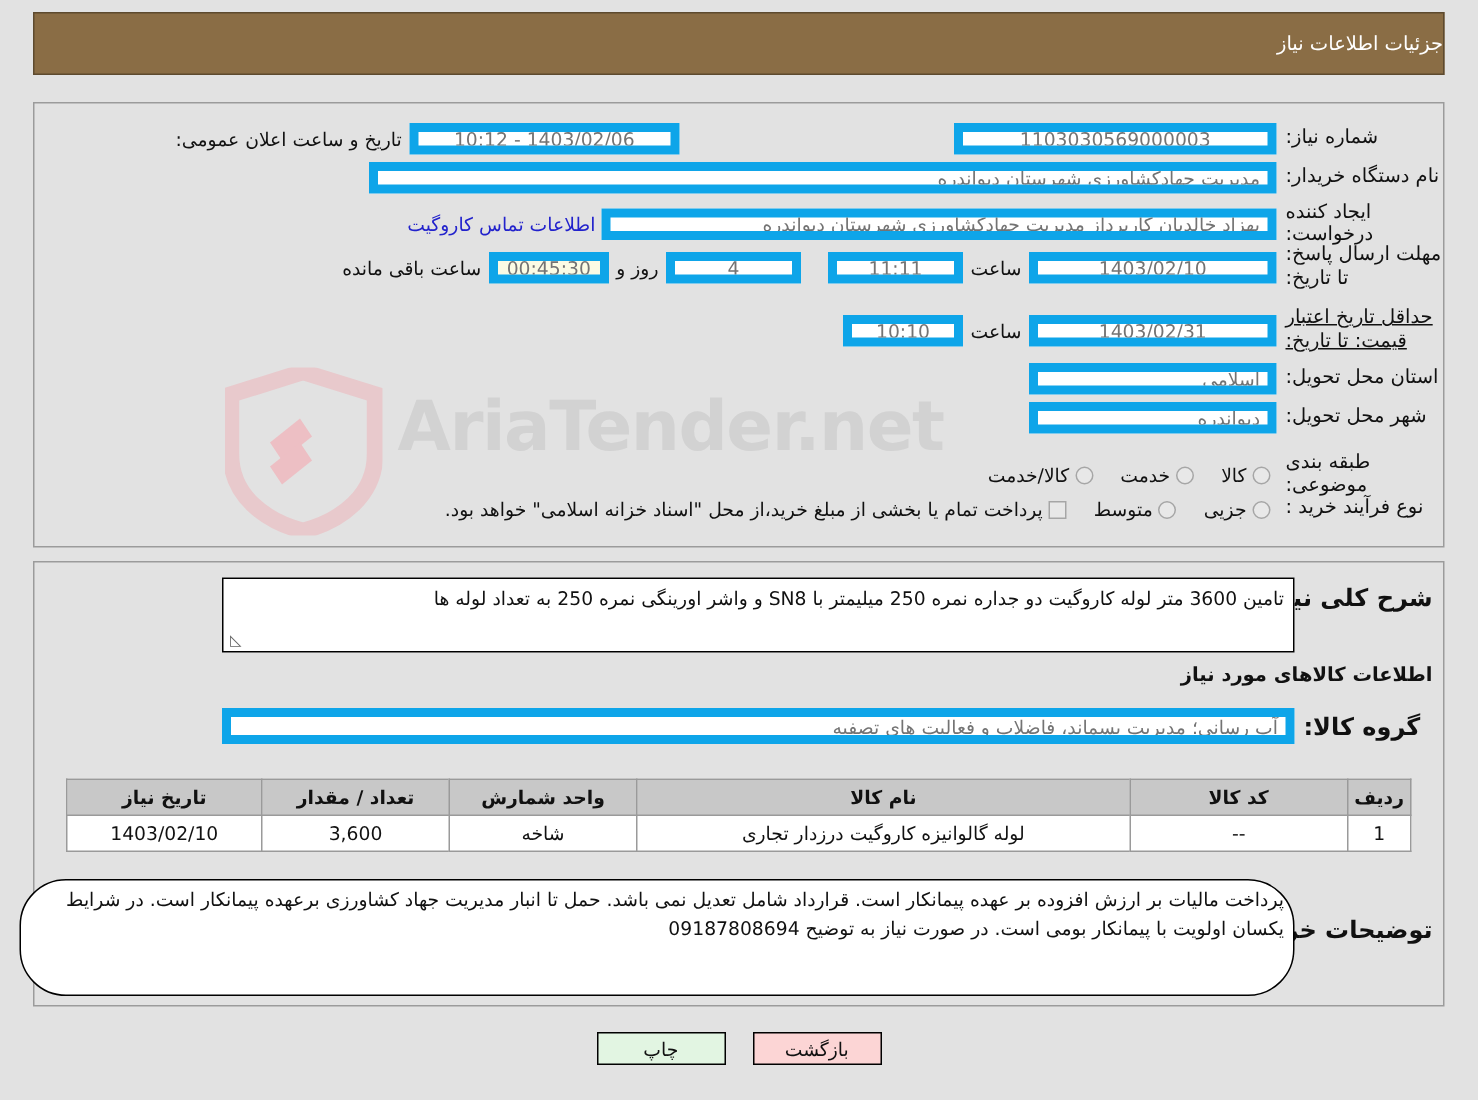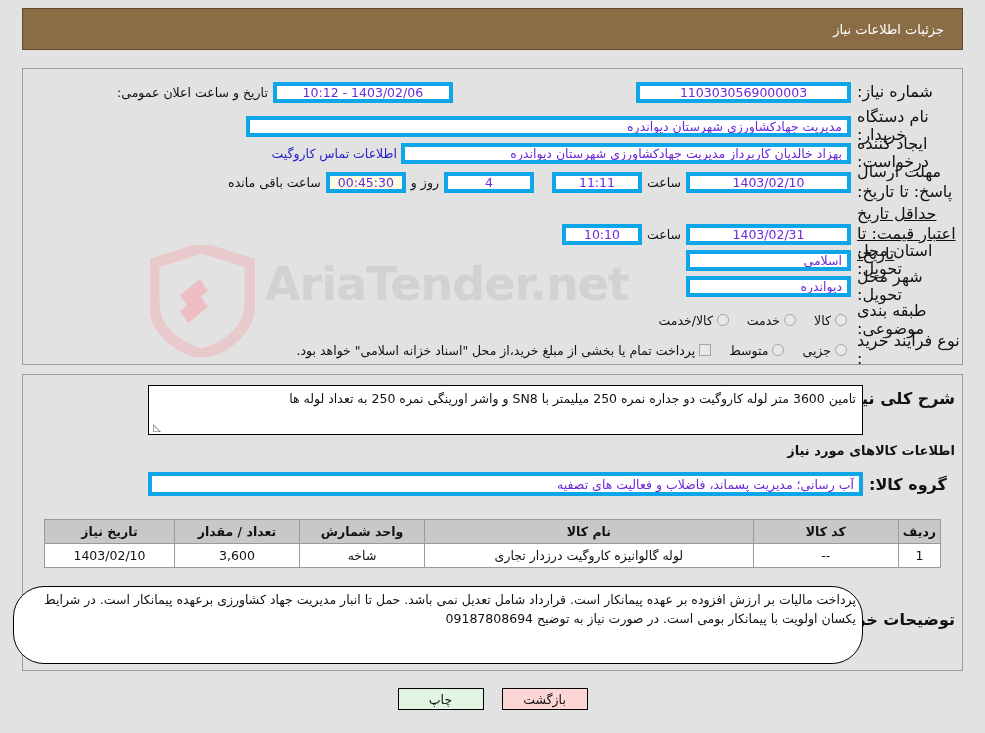--- a/index.html
+++ b/index.html
@@ -48,21 +48,20 @@
   .header-bar {
     position: absolute;
     left: 22px; top: 8px;
     width: 941px; height: 42px;
     background: #8a6d45;
     border: 1px solid #5d4a2f;
     color: #ffffff;
     display: flex;
     align-items: center;
     justify-content: flex-start;
-    padding-right: 18px;
     font-size: 13px;
     z-index: 2;
   }
 
   
   .panel {
     position: absolute;
     background: transparent;
     border: 1px solid #9b9b9b;
     z-index: 1;
@@ -72,37 +71,37 @@
 
   
   .row {
     position: absolute;
     display: flex;
     align-items: center;
     flex-direction: row;
     z-index: 3;
   }
   .lbl {
-    font-size: 16px;
+    font-size: 13px;
     color: #111;
     text-align: left;
     white-space: normal;
     line-height: 1.15;
   }
   .lbl-right {
     width: 112px;
     padding-left: 6px;
     text-align: left;
   }
   .inputbox {
     background: #ffffff;
-    border: 4px solid #0ea5e9;
+    border: 6px solid #0ea5e9;
     height: 21px;
     font-size: 12.5px;
-    color: #6d28d9;
+    color: #737373;
     display: flex;
     align-items: center;
     padding: 0 5px;
     overflow: hidden;
     white-space: nowrap;
     font-family: "DejaVu Sans", "Liberation Sans", sans-serif;
   }
   .inputbox.center { justify-content: center; }
   .inputbox.right  { justify-content: flex-start; }
   .inputbox.cream  { background: #fbfbe4; }

